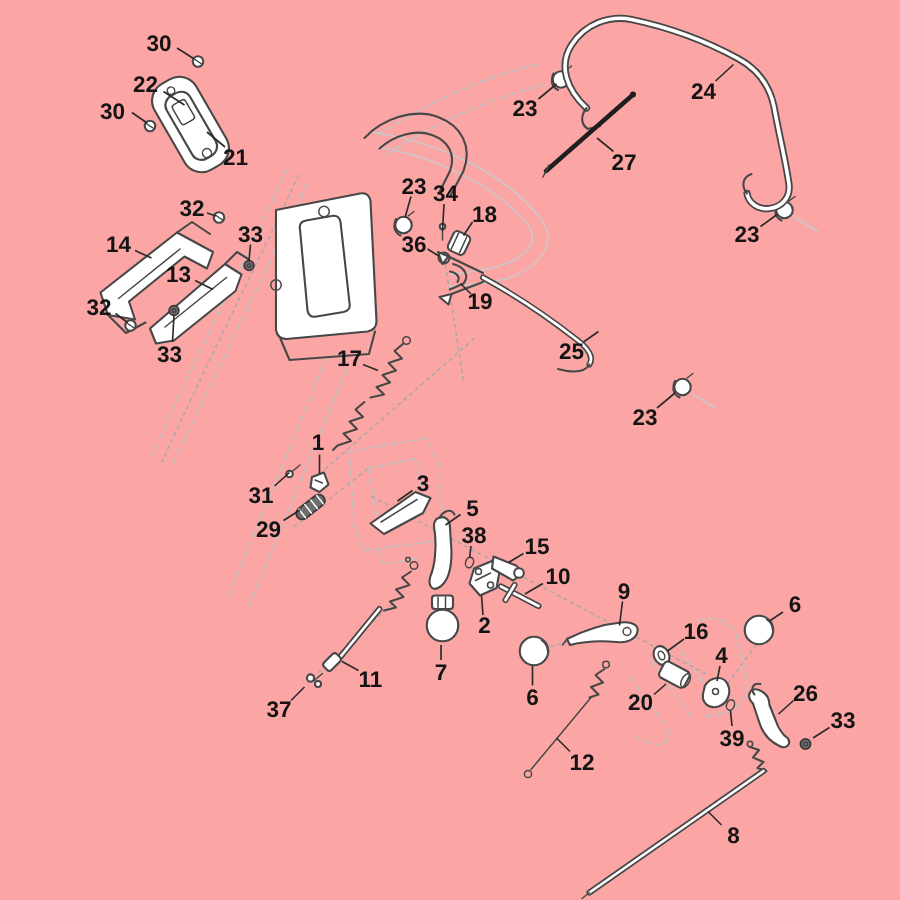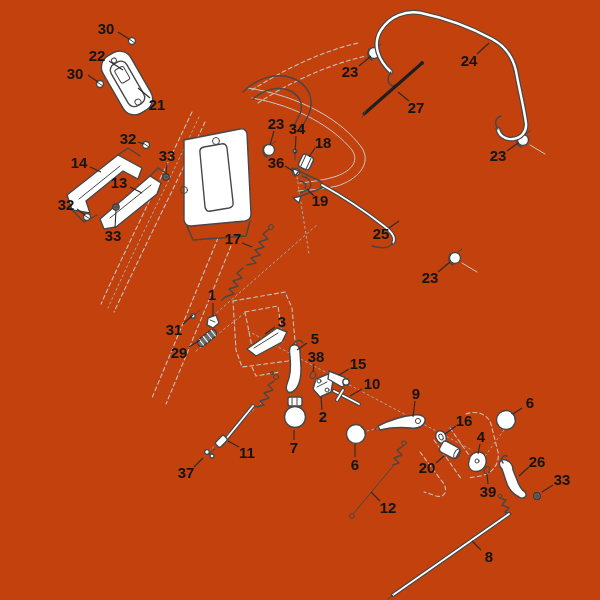--- a/index.html
+++ b/index.html
@@ -1,16 +1,16 @@
 <!DOCTYPE html>
 <html><head>
 <meta charset="utf-8">
 <style>
   html,body{margin:0;padding:0;background:#ffffff;}
-  .stage{position:relative;width:600px;height:600px;background:#c2410c;overflow:hidden;
+  .stage{position:relative;width:600px;height:600px;background:#fca5a5;overflow:hidden;
          font-family:"Liberation Sans", sans-serif;}
   svg{display:block;}
   .callout{font:bold 15px "Liberation Sans", sans-serif;fill:#141414;text-anchor:middle;}
   .leader{stroke:#2b2b2b;stroke-width:1.1;}
   .p{fill:#ffffff;stroke:#474747;stroke-width:1.4;stroke-linejoin:round;stroke-linecap:round;}
   .pl{fill:none;stroke:#474747;stroke-width:1.4;stroke-linejoin:round;stroke-linecap:round;}
   .pthin{fill:none;stroke:#474747;stroke-width:1;stroke-linecap:round;}
   .tube{fill:none;stroke:#474747;stroke-width:4.8;stroke-linecap:round;}
   .tubein{fill:none;stroke:#ffffff;stroke-width:2.4;stroke-linecap:round;}
   .tube2{fill:none;stroke:#474747;stroke-width:4.0;stroke-linecap:round;}

